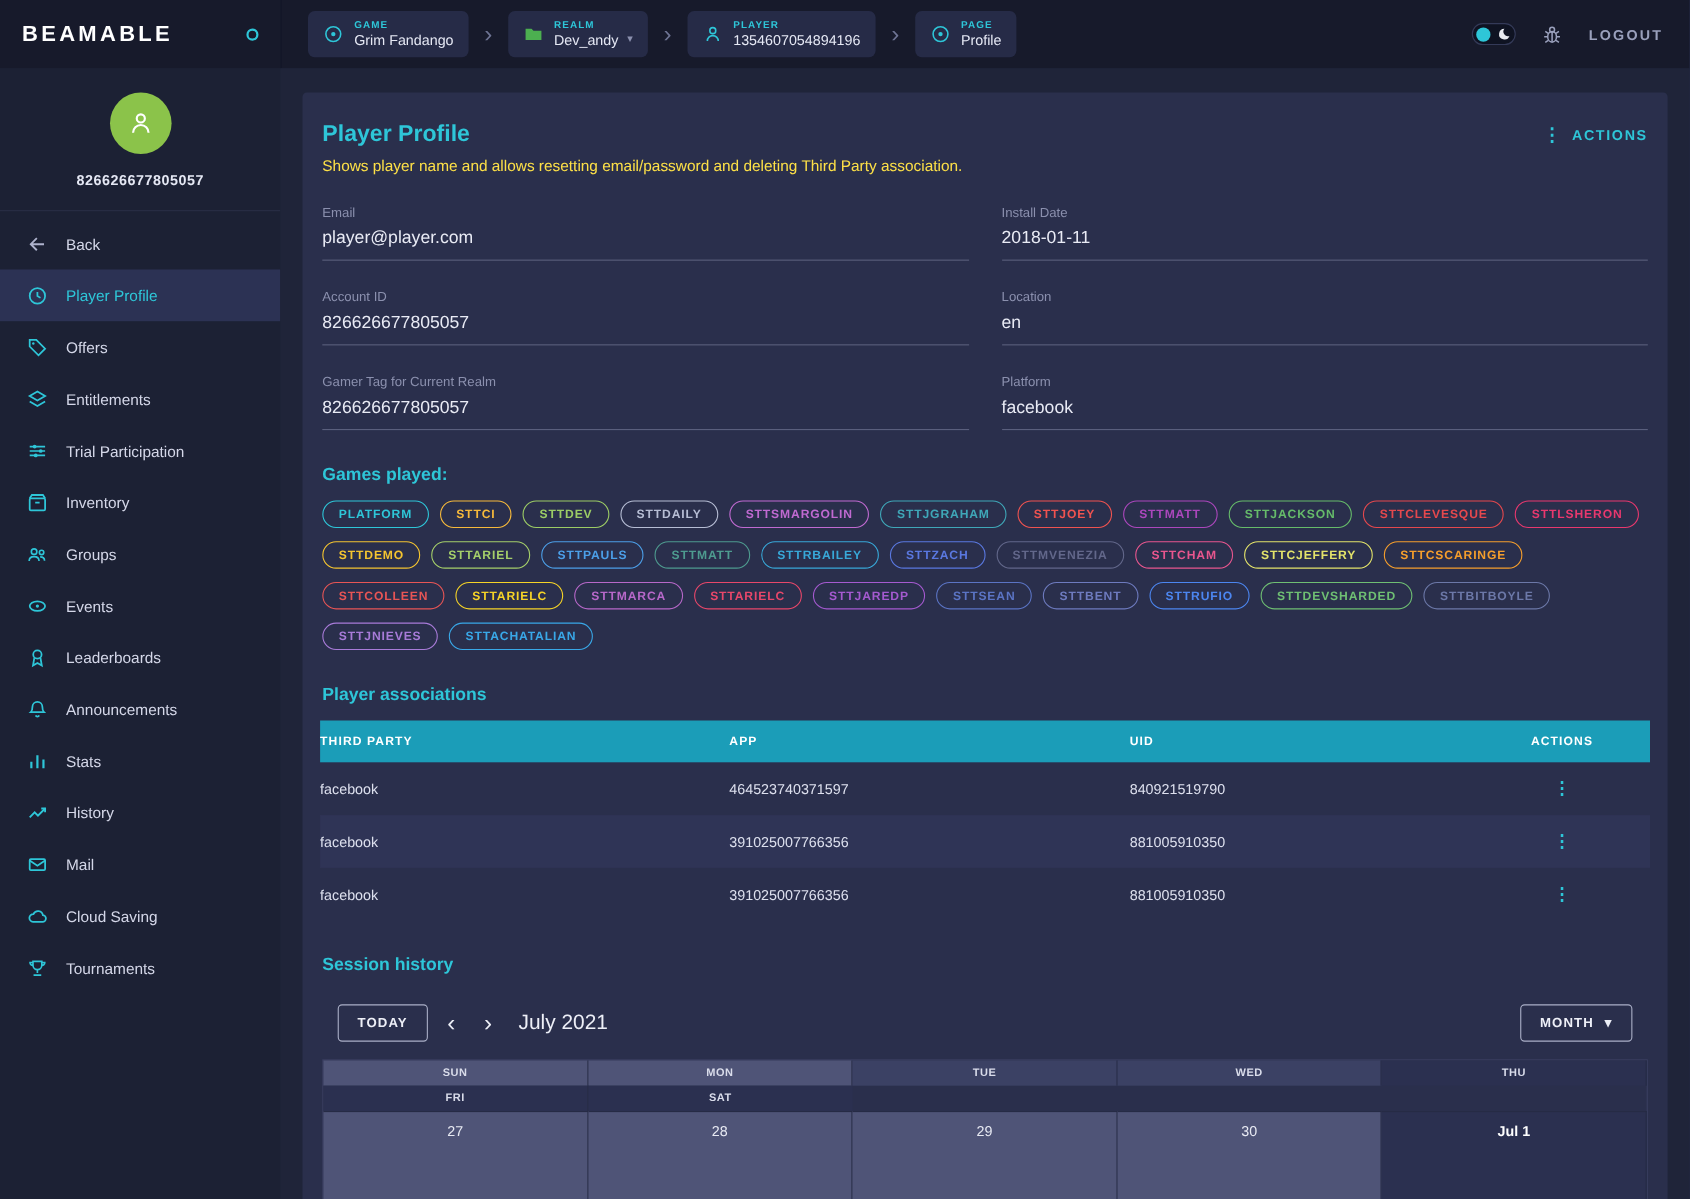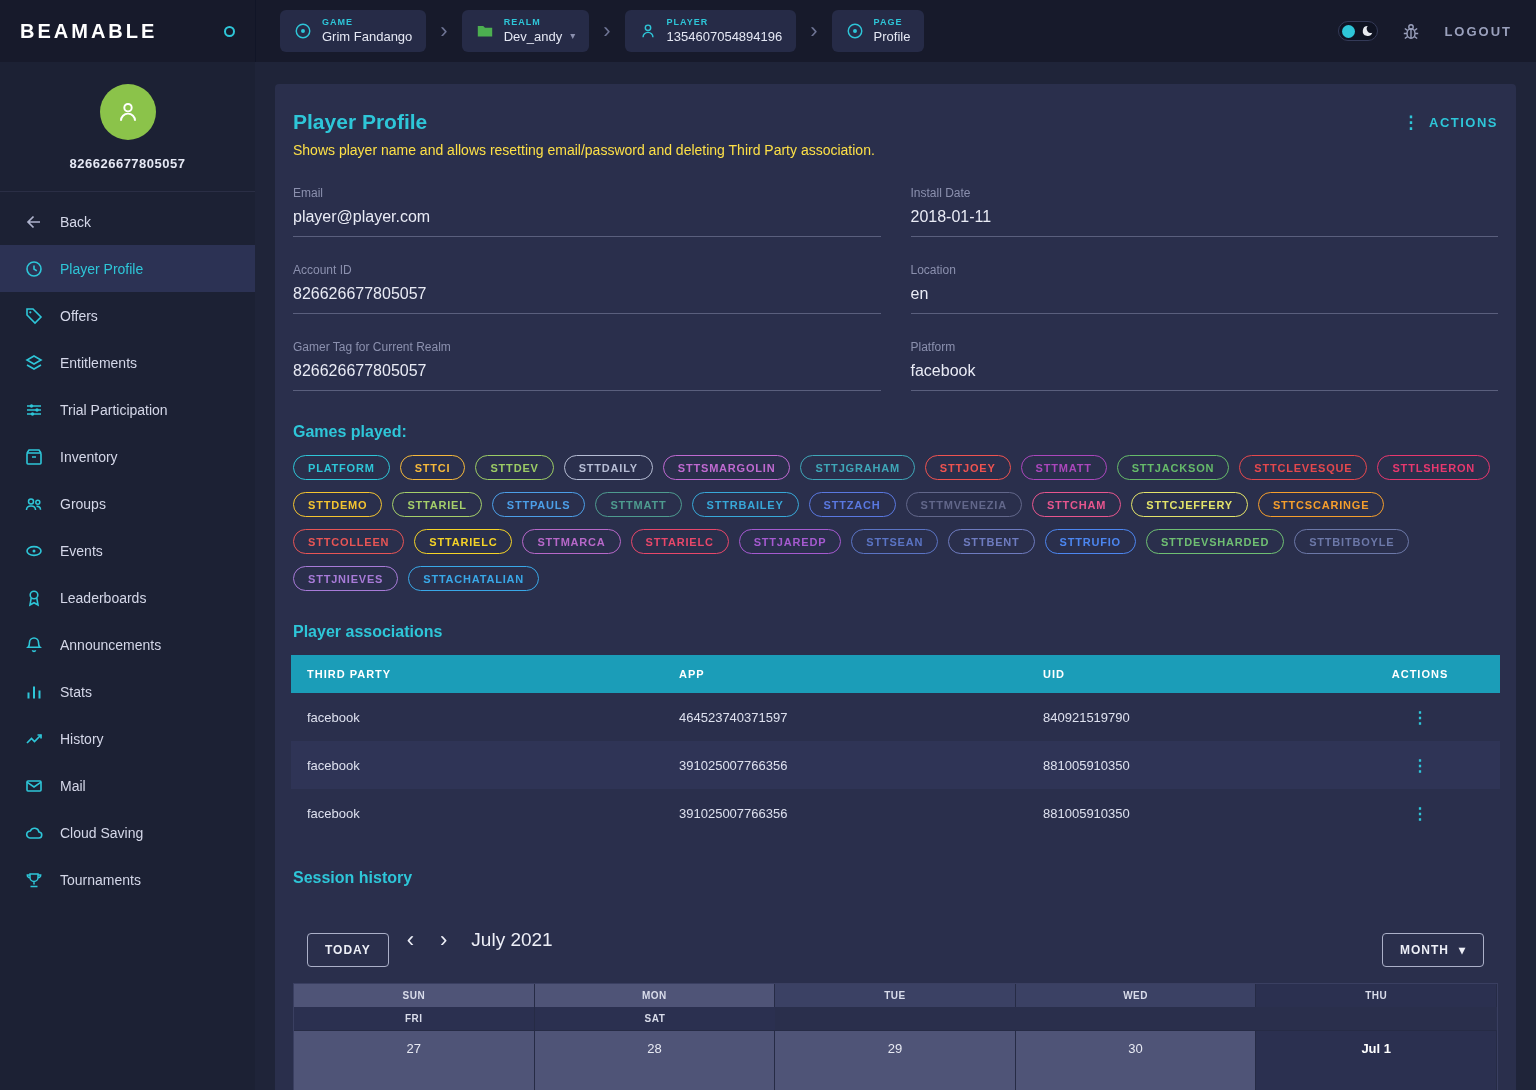--- a/index.html
+++ b/index.html
@@ -62,27 +62,27 @@
 
   .chips{margin-top:14px;display:flex;flex-wrap:wrap;gap:12px 10px;}
   .chip{height:25px;display:inline-flex;align-items:center;padding:0 14px;border:1.5px solid;border-radius:13px;
         font-size:11px;font-weight:bold;letter-spacing:.8px;cursor:pointer;white-space:nowrap;}
 
   .assoc-table{margin:14px -2px 0;}
   .t-row{display:grid;grid-template-columns:372px 364px 1fr 130px;align-items:center;}
   .t-head{background:var(--tbl-head);height:38px;color:#fff;font-size:11px;font-weight:bold;letter-spacing:1px;}
   .t-body{height:48px;font-size:13px;color:#DDE0EE;}
   .t-body.alt{background:var(--row-alt);}
-  .t-cell{padding-left:16px;}
+  .t-cell{}
   .t-cell.act{text-align:center;padding:0 30px 0 0;}
   .row-dots{color:var(--teal);font-size:16px;font-weight:bold;cursor:pointer;}
 
   .cal-toolbar{margin-top:26px;display:flex;align-items:center;padding:0 14px;}
   .btn{border:1px solid #ABB0C8;border-radius:4px;background:transparent;color:#EDEFF7;
-       font-size:12px;font-weight:bold;letter-spacing:1px;padding:9px 17px;cursor:pointer;font-family:inherit;margin-top:20px;}
+       font-size:12px;font-weight:bold;letter-spacing:1px;padding:9px 17px;cursor:pointer;font-family:inherit;}
   .nav-arrow{background:none;border:none;color:#EDEFF7;font-size:22px;cursor:pointer;padding:0 8px;line-height:1;font-family:inherit;}
   .cal-month{font-size:19px;color:#EDEFF7;margin-left:6px;}
   .cal-left{display:flex;align-items:center;gap:10px;}
   .month-btn{margin-left:auto;display:flex;align-items:center;gap:10px;}
 
   .calendar{margin-top:16px;border:1px solid #3A3F61;}
   .cal-grid{display:grid;grid-template-columns:repeat(5,1fr);}
   .wk-cell{height:23px;display:flex;align-items:center;justify-content:center;font-size:10px;font-weight:bold;
            letter-spacing:.5px;color:#D9DCEA;border-right:1px solid #262B45;}
   .day-cell{height:120px;text-align:center;padding-top:10px;font-size:13px;color:#E8EAF3;border-right:1px solid #262B45;border-top:1px solid #262B45;cursor:pointer;}

